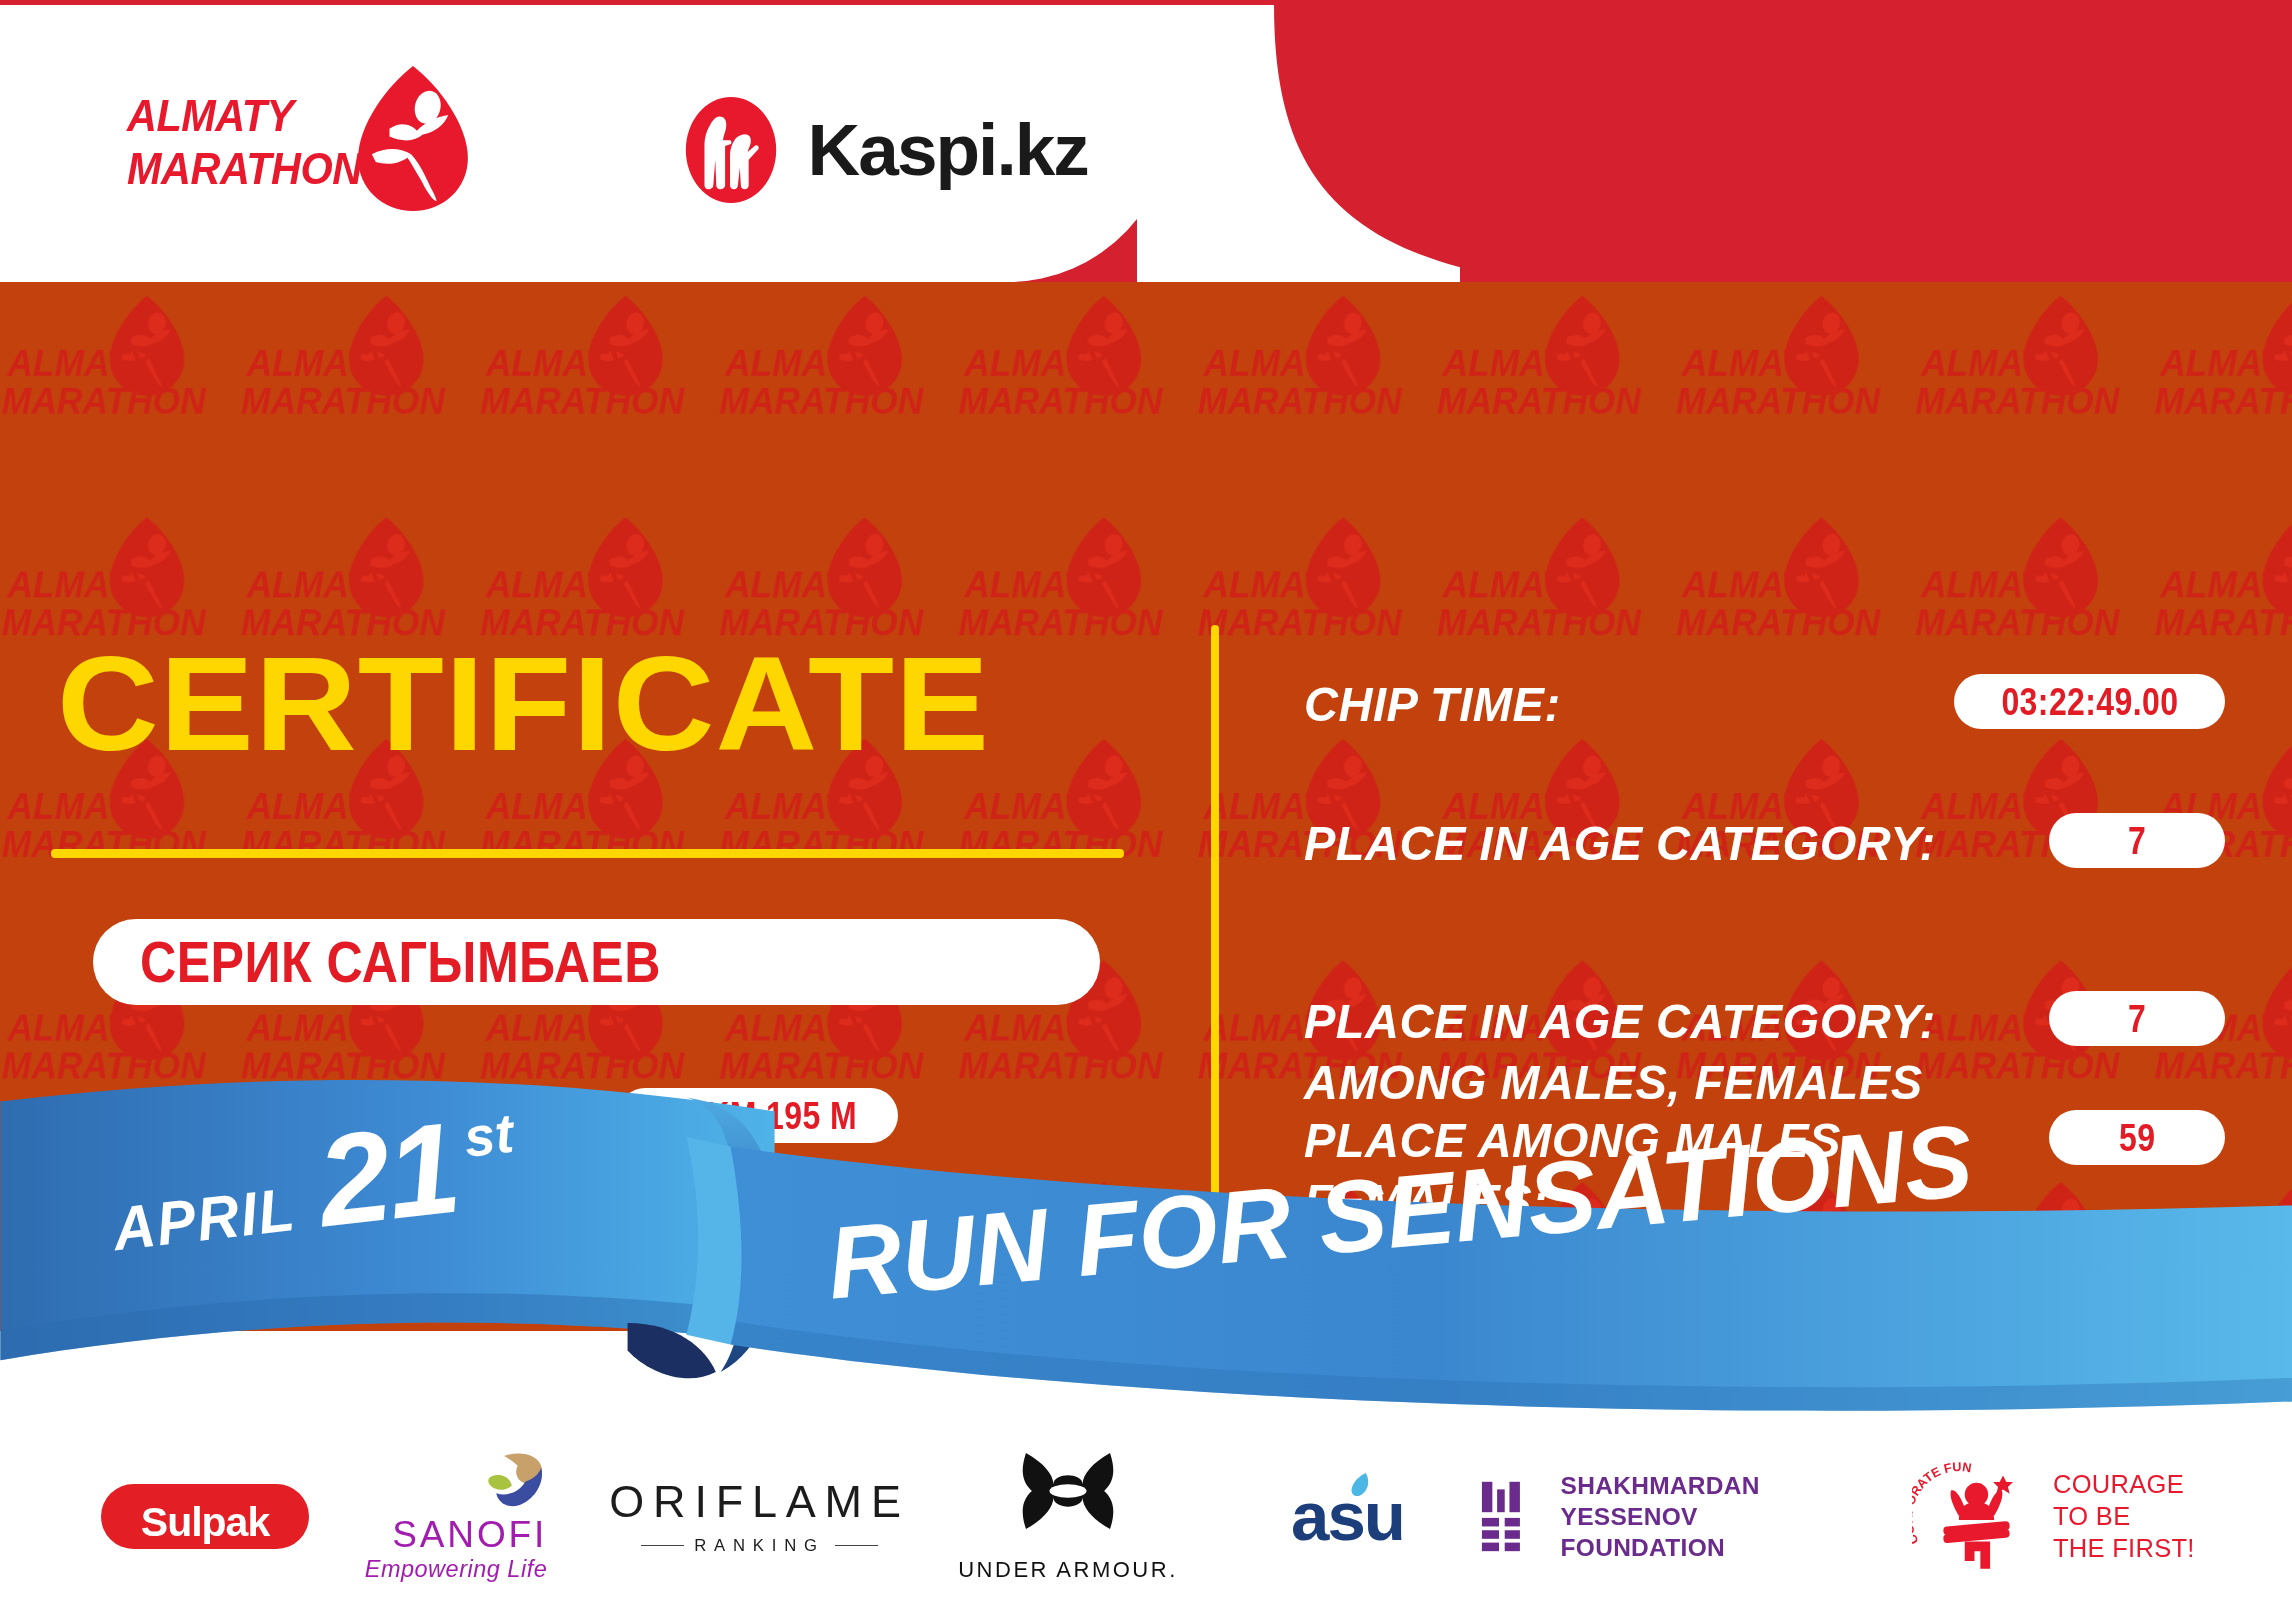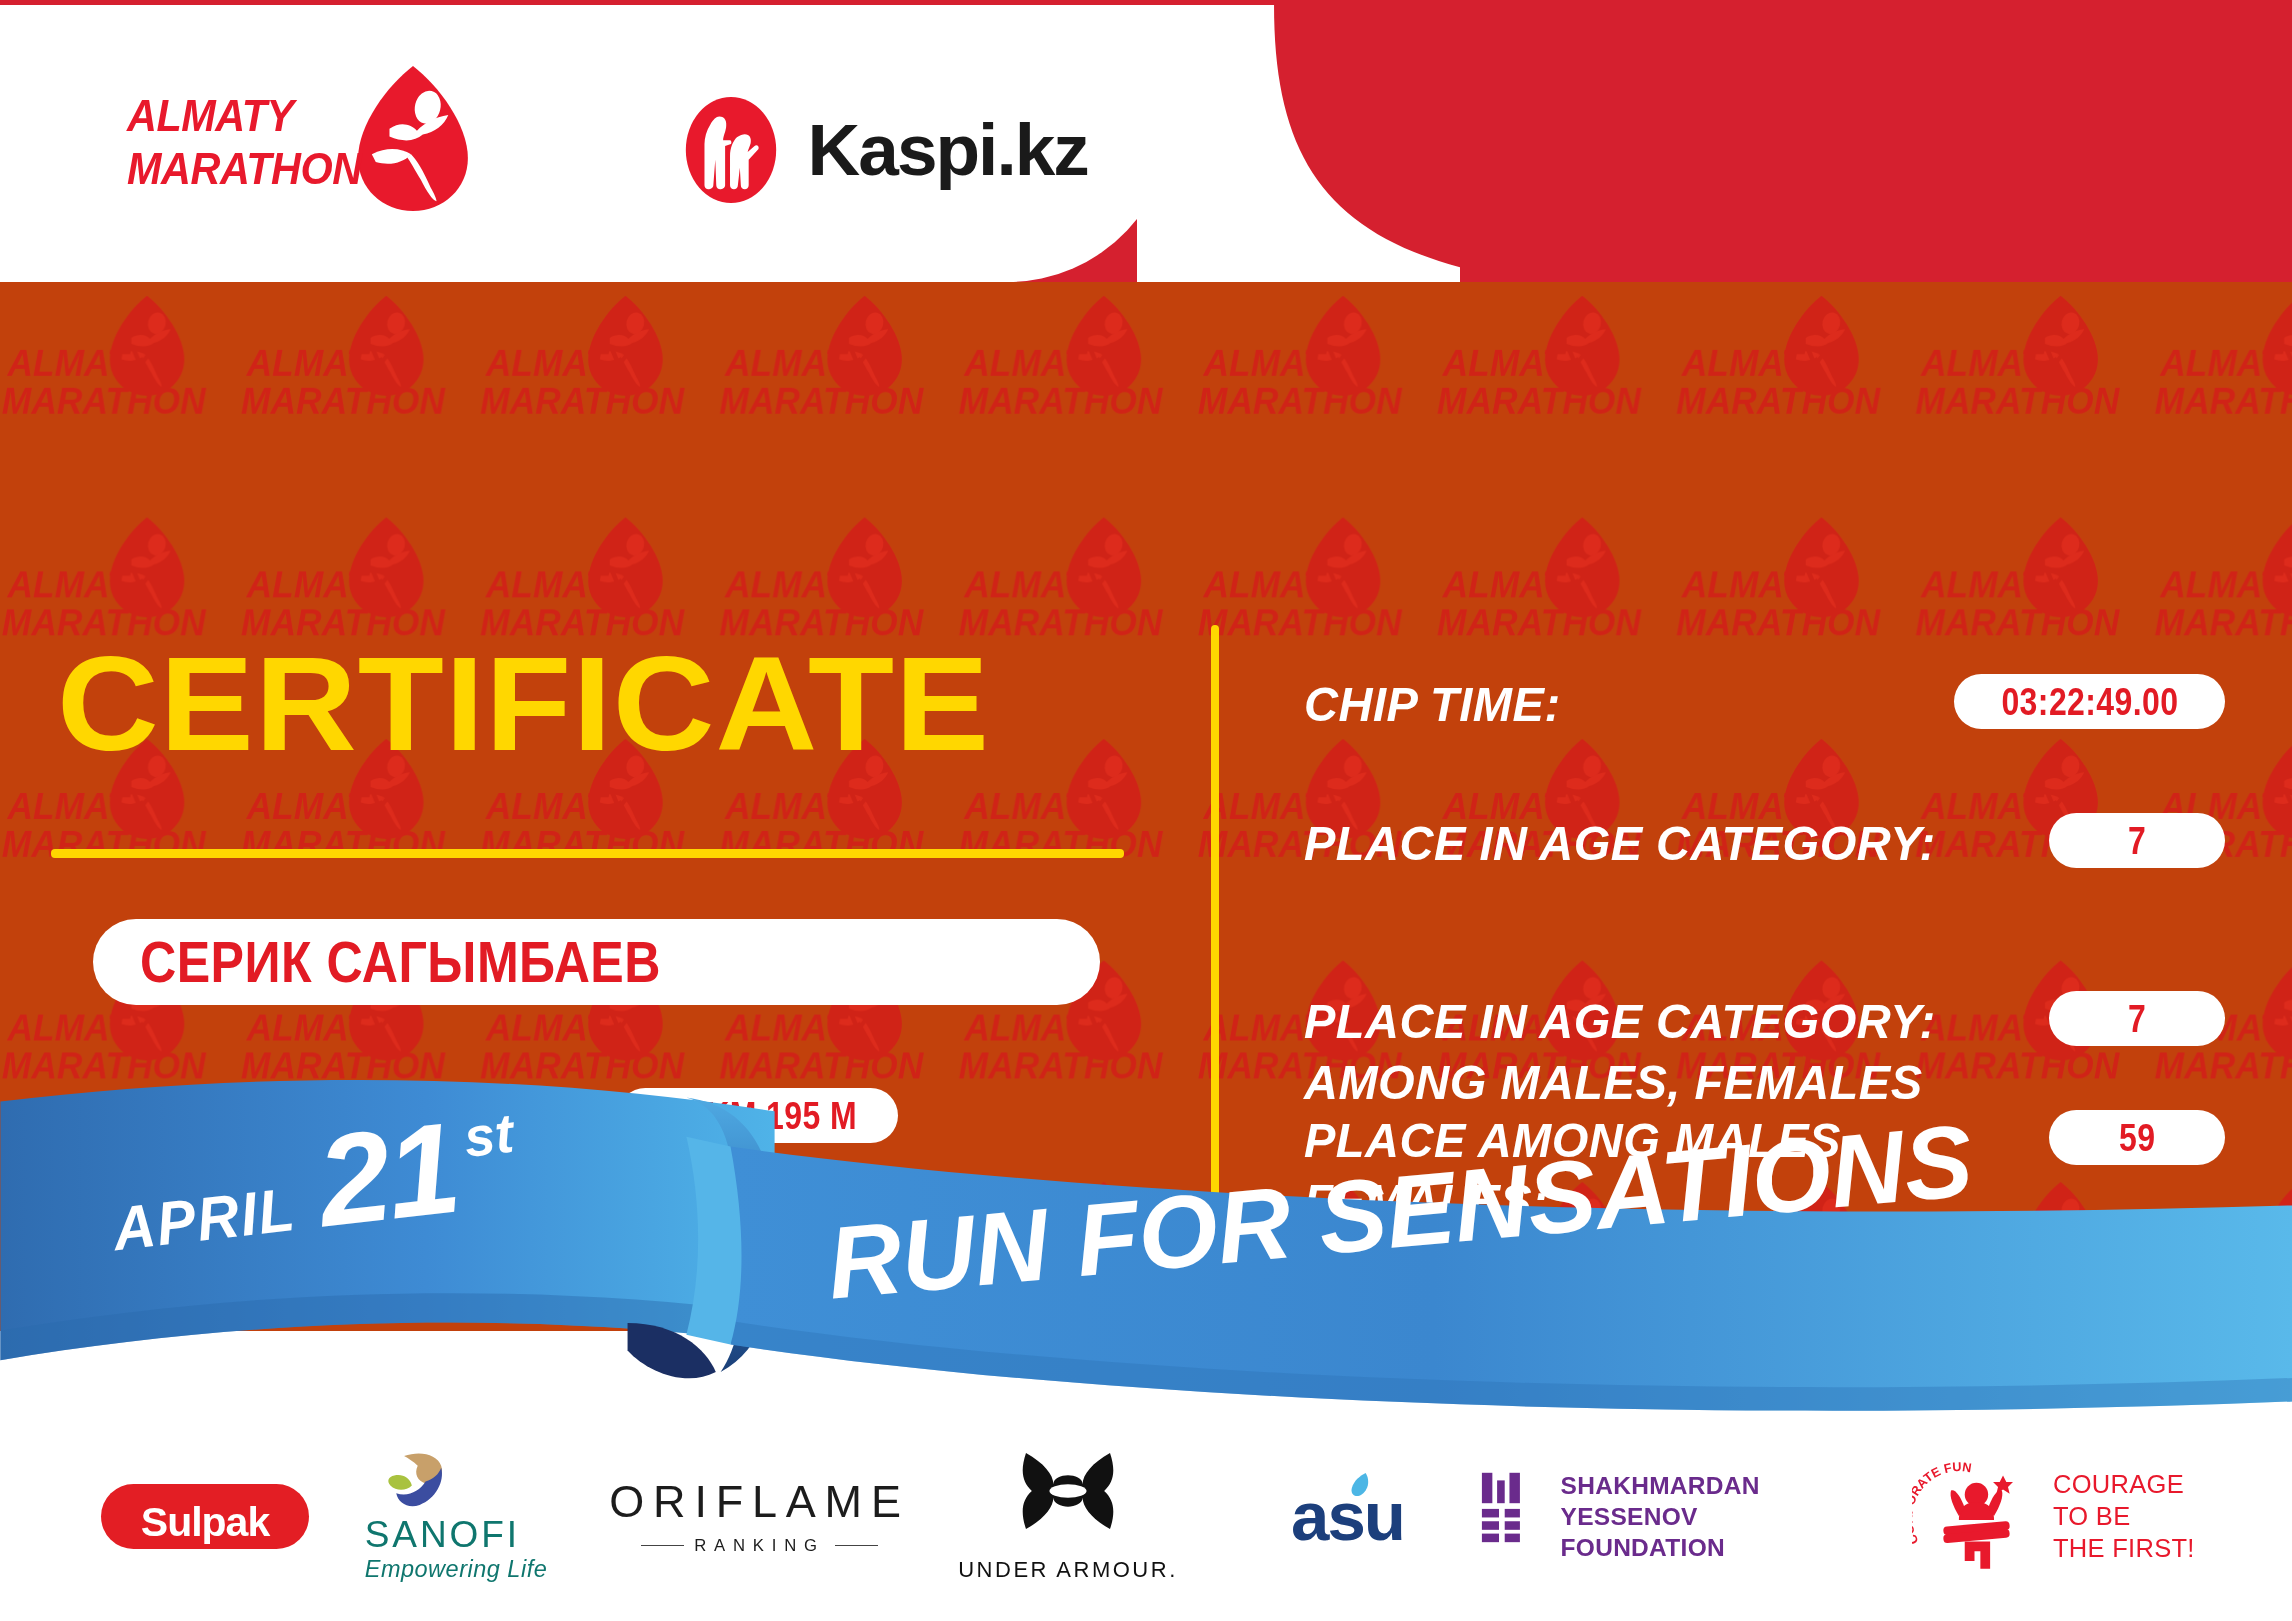--- a/index.html
+++ b/index.html
@@ -164,42 +164,42 @@
   .sp { flex:0 0 auto; display:flex; align-items:center; justify-content:center; }
 
   
   .sulpak {
     background:#e31e24; border-radius:45px; width:208px; height:65px;
     display:flex; align-items:center; justify-content:center;
   }
   .sulpak span { color:#fff; font-weight:bold; font-size:41px; letter-spacing:-1px;margin-top:12px; }
 
   
-  .sanofi { text-align:left; color:#0f766e; }
+  .sanofi { text-align:right; color:#a21caf; }
   .sanofi .nm { font-size:37px; letter-spacing:2.9px; font-weight:normal; line-height:39px; }
   .sanofi .tag { font-size:23.5px; font-style:italic; letter-spacing:0.5px; margin-top:2px; }
 
   
   .oriflame { text-align:center; color:#1c1c1c; }
   .oriflame .nm { font-size:45px; letter-spacing:8.8px; font-weight:300; }
   .oriflame .sub {
     font-size:16.7px; letter-spacing:7.8px; margin-top:7.8px;
     display:flex; align-items:center; justify-content:center; gap:9.8px;
   }
   .oriflame .sub i { display:block; width:43px; height:1px; background:#444; }
 
   
   .ua { text-align:center; color:#111; }
   .ua .nm { font-size:22px; letter-spacing:2.5px; font-weight:normal; margin-top:20px; }
 
   
   .asu { color:#1c3f7c; font-size:69px; font-weight:bold; letter-spacing:-2px; position:relative; }
 
   
-  .yess { display:flex; align-items:flex-start; gap:21.6px; color:#6a2b8c; }
+  .yess { display:flex; align-items:center; gap:21.6px; color:#6a2b8c; }
   .yess .bars { width:61px; height:74px; position:relative; }
   .yess .tx { font-size:24.5px; font-weight:bold; line-height:31px; letter-spacing:0.3px; }
 
   
   .crg { display:flex; align-items:center; gap:15.7px; color:#e8192c; }
   .crg .tx { font-size:25.5px; line-height:32px; letter-spacing:0.3px; }
 </style>
 </head>
 <body>
 

